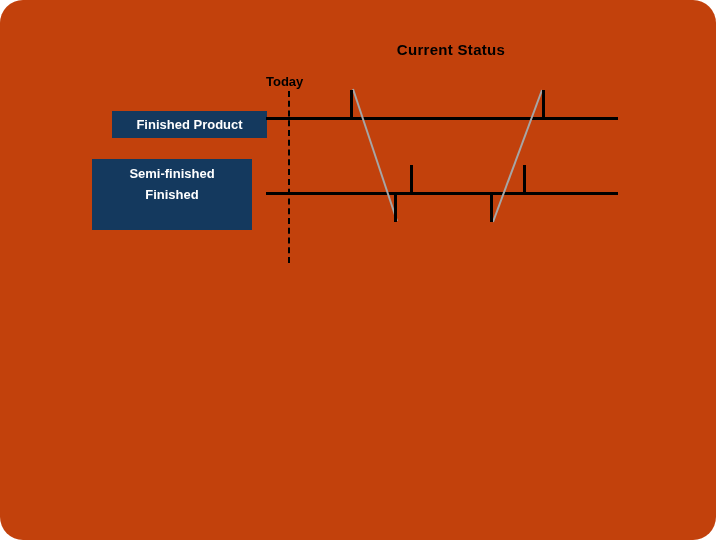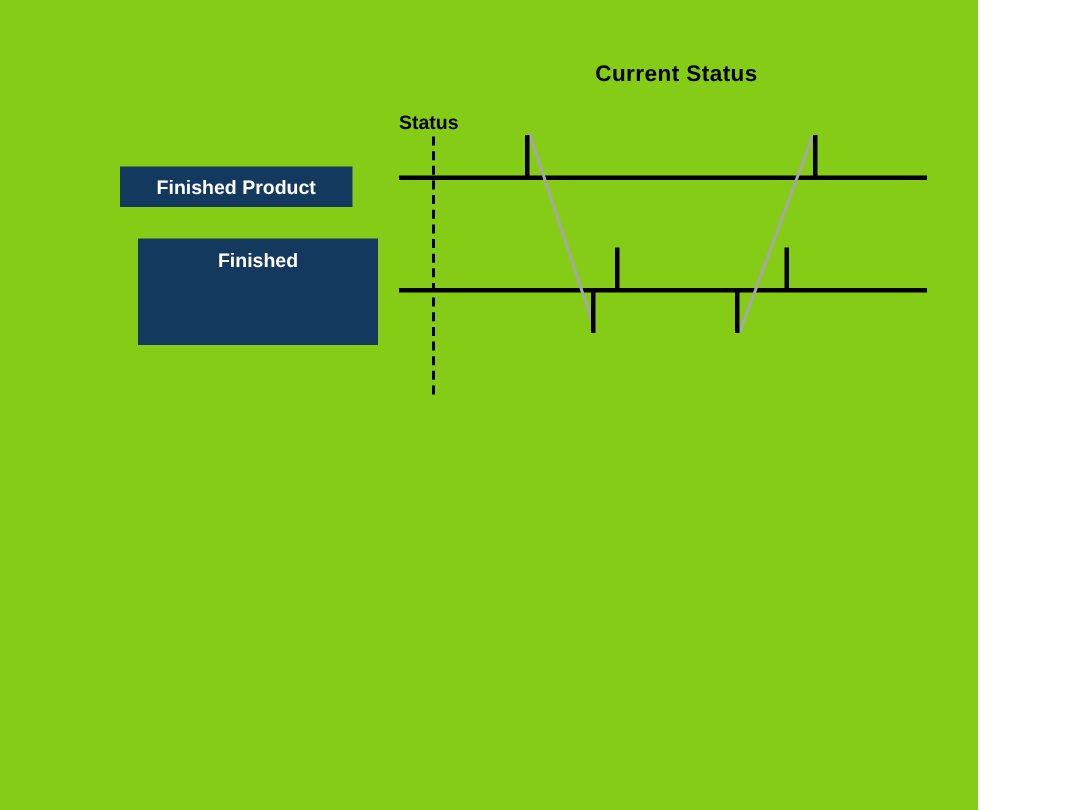--- a/index.html
+++ b/index.html
@@ -3,24 +3,25 @@
 <meta charset="utf-8">
 <style>
   html, body {
     margin: 0;
     padding: 0;
     background: #ffffff;
     font-family: "Liberation Sans", sans-serif;
   }
   .slide {
     position: relative;
-    width: 652px;
+    width: 716px;
     height: 540px;
-    background: #84cc16;
+    background: #c2410c;
     overflow: hidden;
+    border-radius: 23px;
   }
   .slide-title {
     position: absolute;
     left: 341px;
     top: 41px;
     width: 220px;
     text-align: center;
     font-size: 15px;
     font-weight: bold;
     color: #000000;
@@ -53,21 +54,21 @@
   .raw-line { top: 192px; }
   .label-box {
     position: absolute;
     background: #14395E;
     color: #ffffff;
     font-weight: bold;
     font-size: 13px;
     text-align: center;
   }
   .label-box.finished {
-    left: 80px;
+    left: 112px;
     top: 111px;
     width: 155px;
     height: 27px;
     line-height: 27px;
   }
   .label-box.raw {
     left: 92px;
     top: 159px;
     width: 160px;
     height: 71px;
@@ -89,29 +90,30 @@
     pointer-events: none;
   }
 </style>
 </head>
 <body>
 
 <div class="slide">
 
   <div class="slide-title">Current Status</div>
 
-  <div class="today-label">Status</div>
+  <div class="today-label">Today</div>
 
   <div class="today-dashed-line"></div>
 
   <div class="label-box finished">
     <span>Finished Product</span>
   </div>
 
   <div class="label-box raw">
+    <div>Semi-finished</div>
     <div>Finished</div>
   </div>
 
   <div class="hline finished-line"></div>
 
   <div class="hline raw-line"></div>
 
   <svg class="connector-svg" id="connector-svg" xmlns="http://www.w3.org/2000/svg">
       <line x1="353" y1="89" x2="397" y2="221" stroke="#A6A6A6" stroke-width="2"></line>
       <line x1="493" y1="222" x2="542" y2="90" stroke="#A6A6A6" stroke-width="2"></line>

